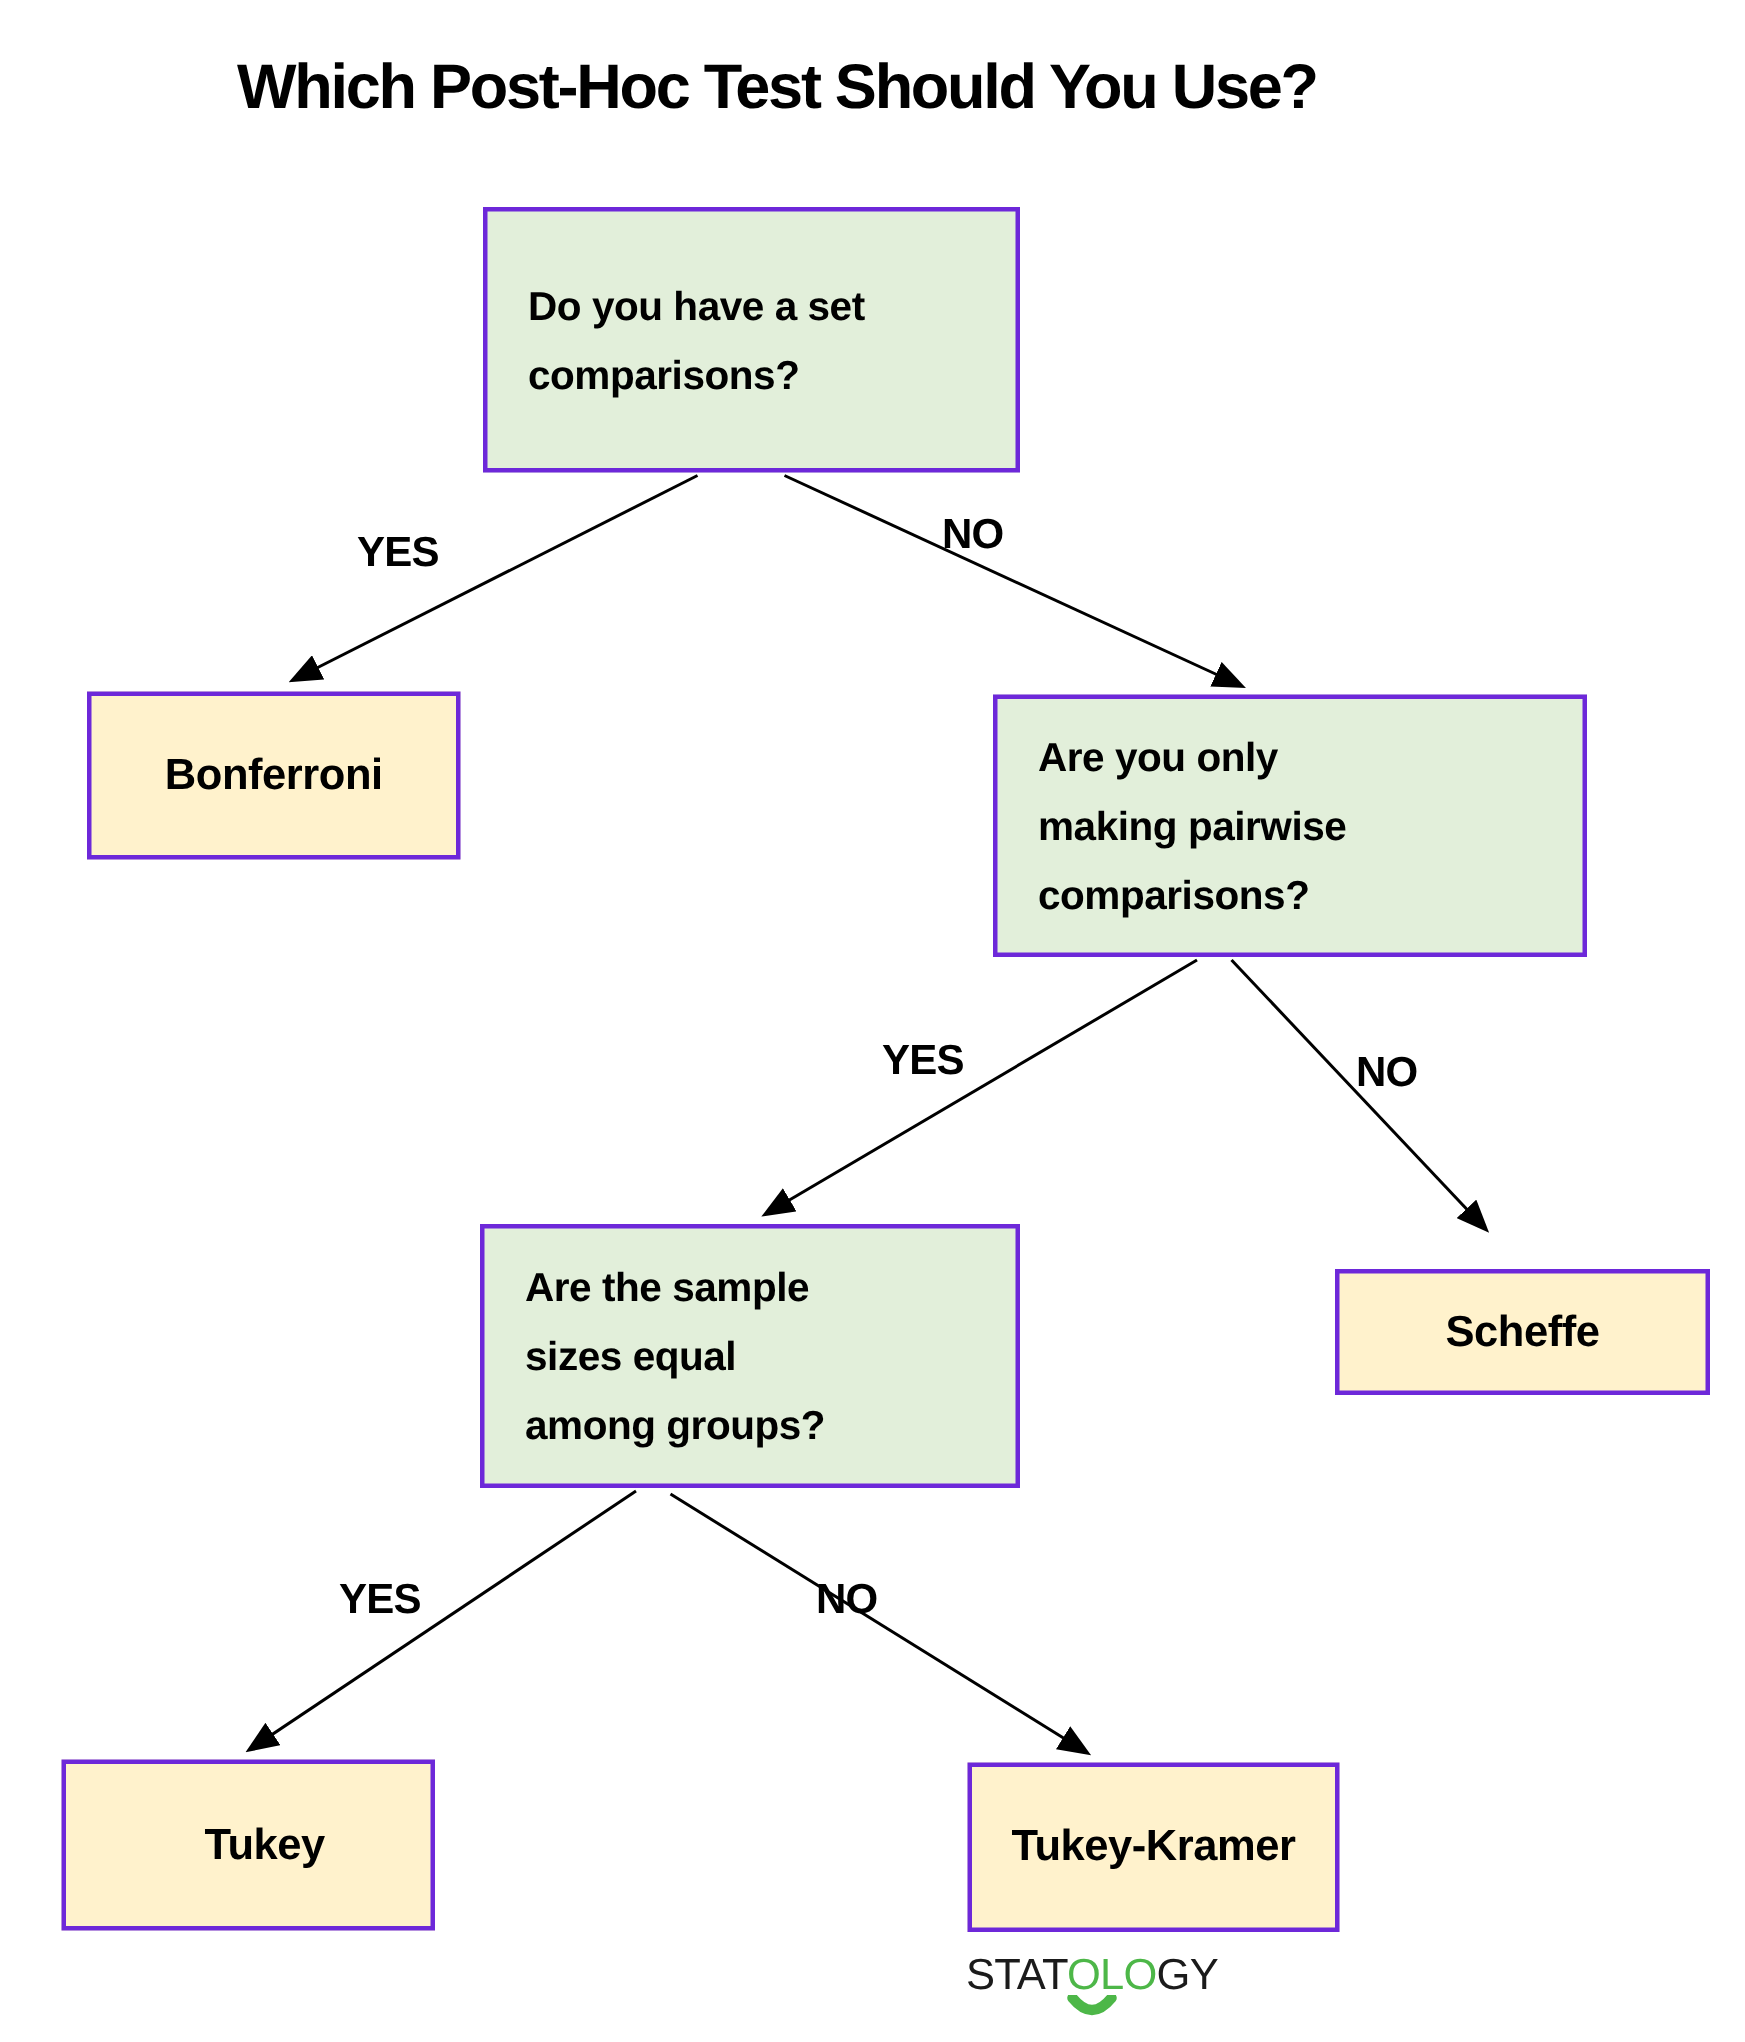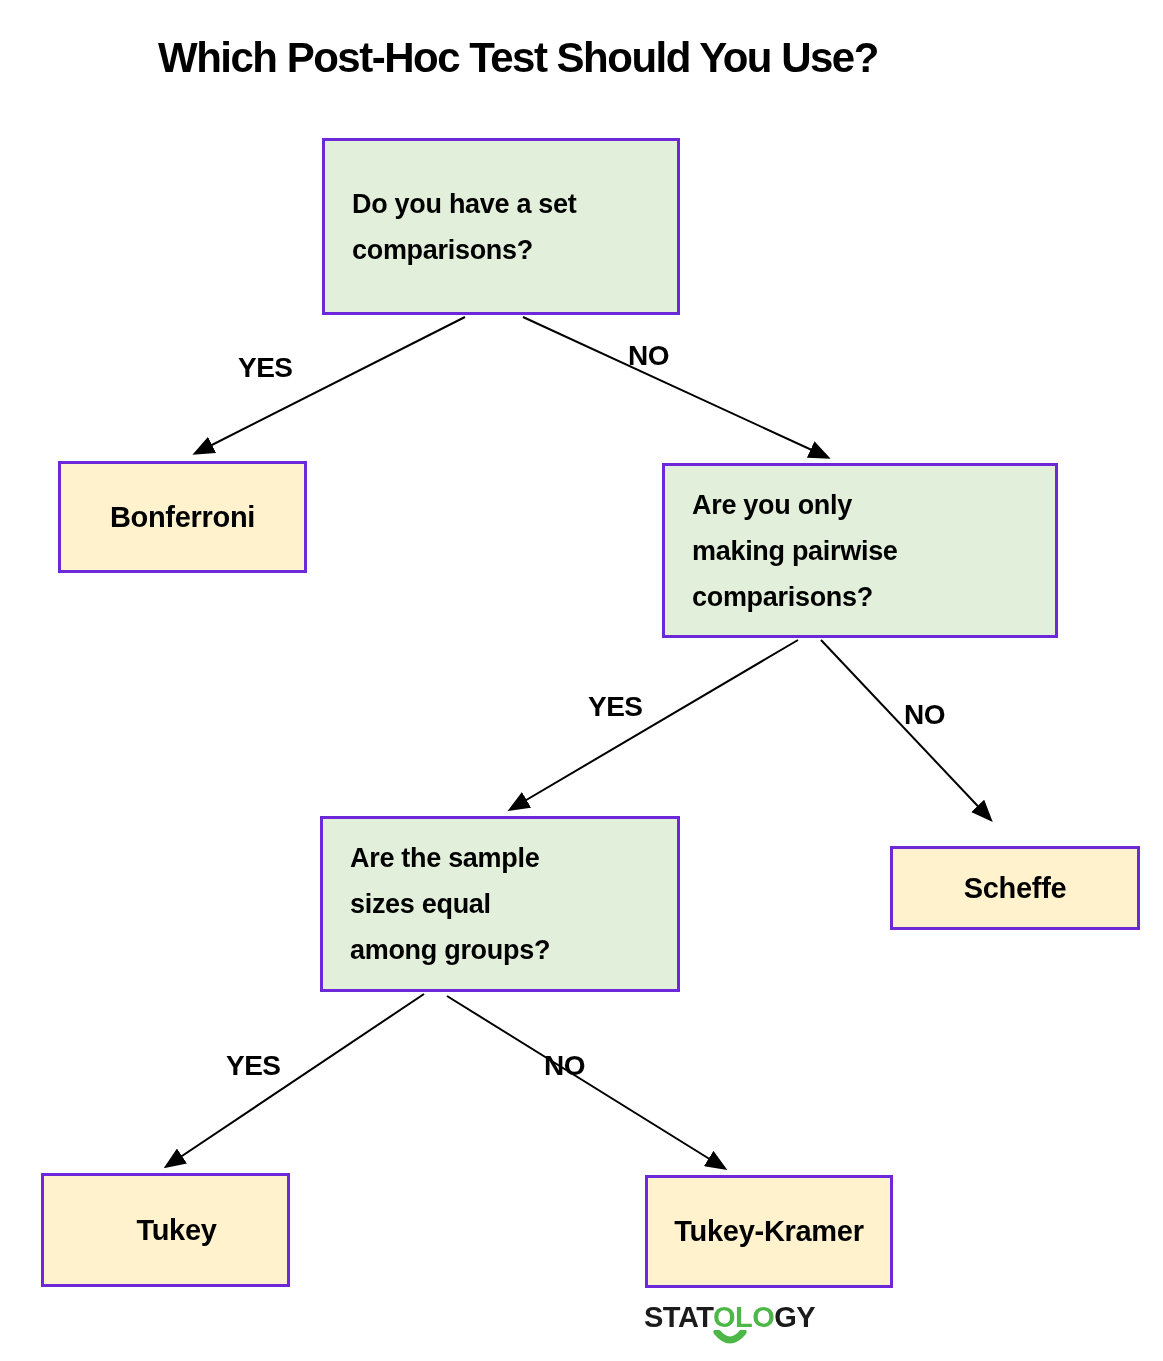--- a/index.html
+++ b/index.html
@@ -87,21 +87,21 @@
   #label-no-3  { left: 544px; top: 1050px; }
 
   .logo {
     position: absolute;
     left: 644px;
     top: 1302px;
     text-align: center;
   }
   .logo-text {
     font-size: 29px;
-    font-weight: 700;
+    font-weight: 400;
     letter-spacing: -0.5px;
     color: #1b1b1b;
     white-space: nowrap;
     line-height: 30px;
   }
   .logo-green { color: #4DB748; }
   .logo-smile {
     display: block;
     margin: -2px auto 0 auto;
   }

